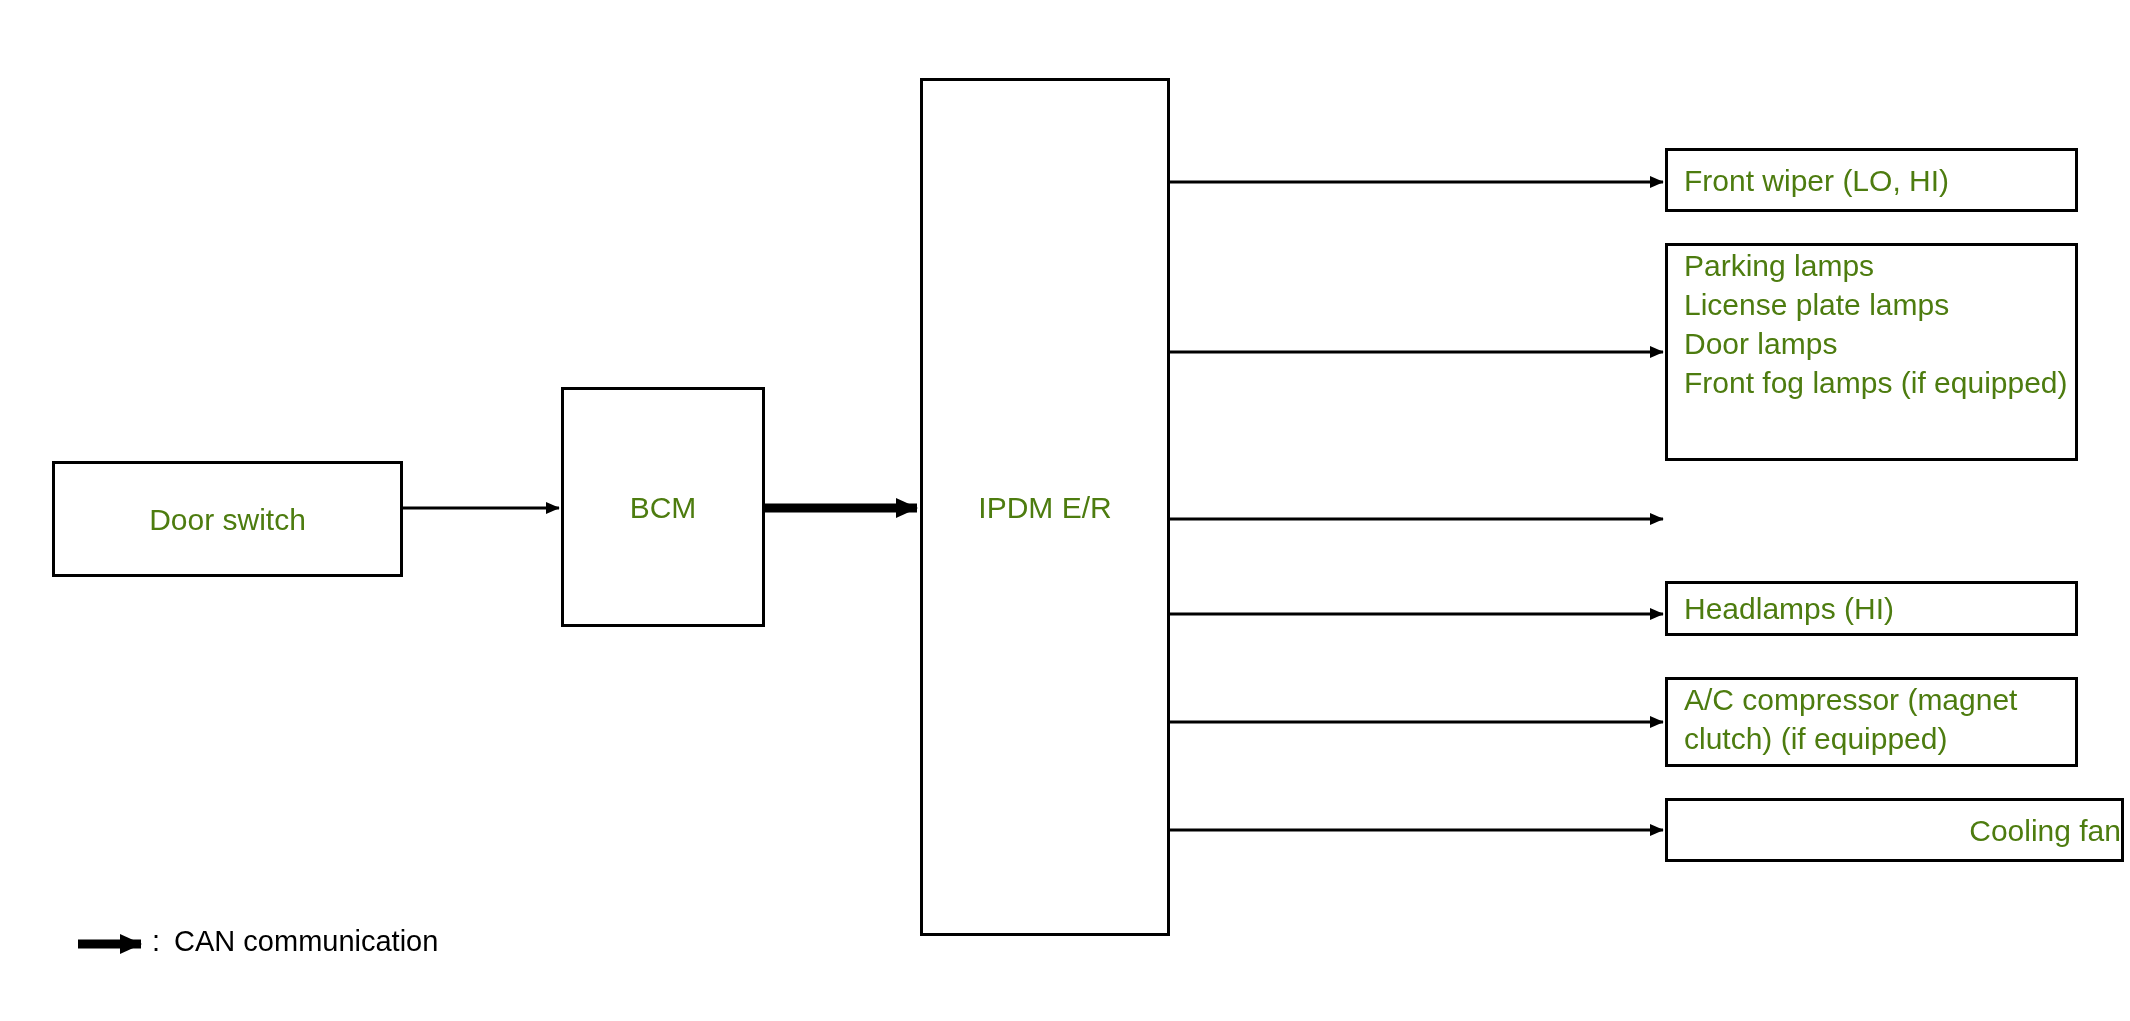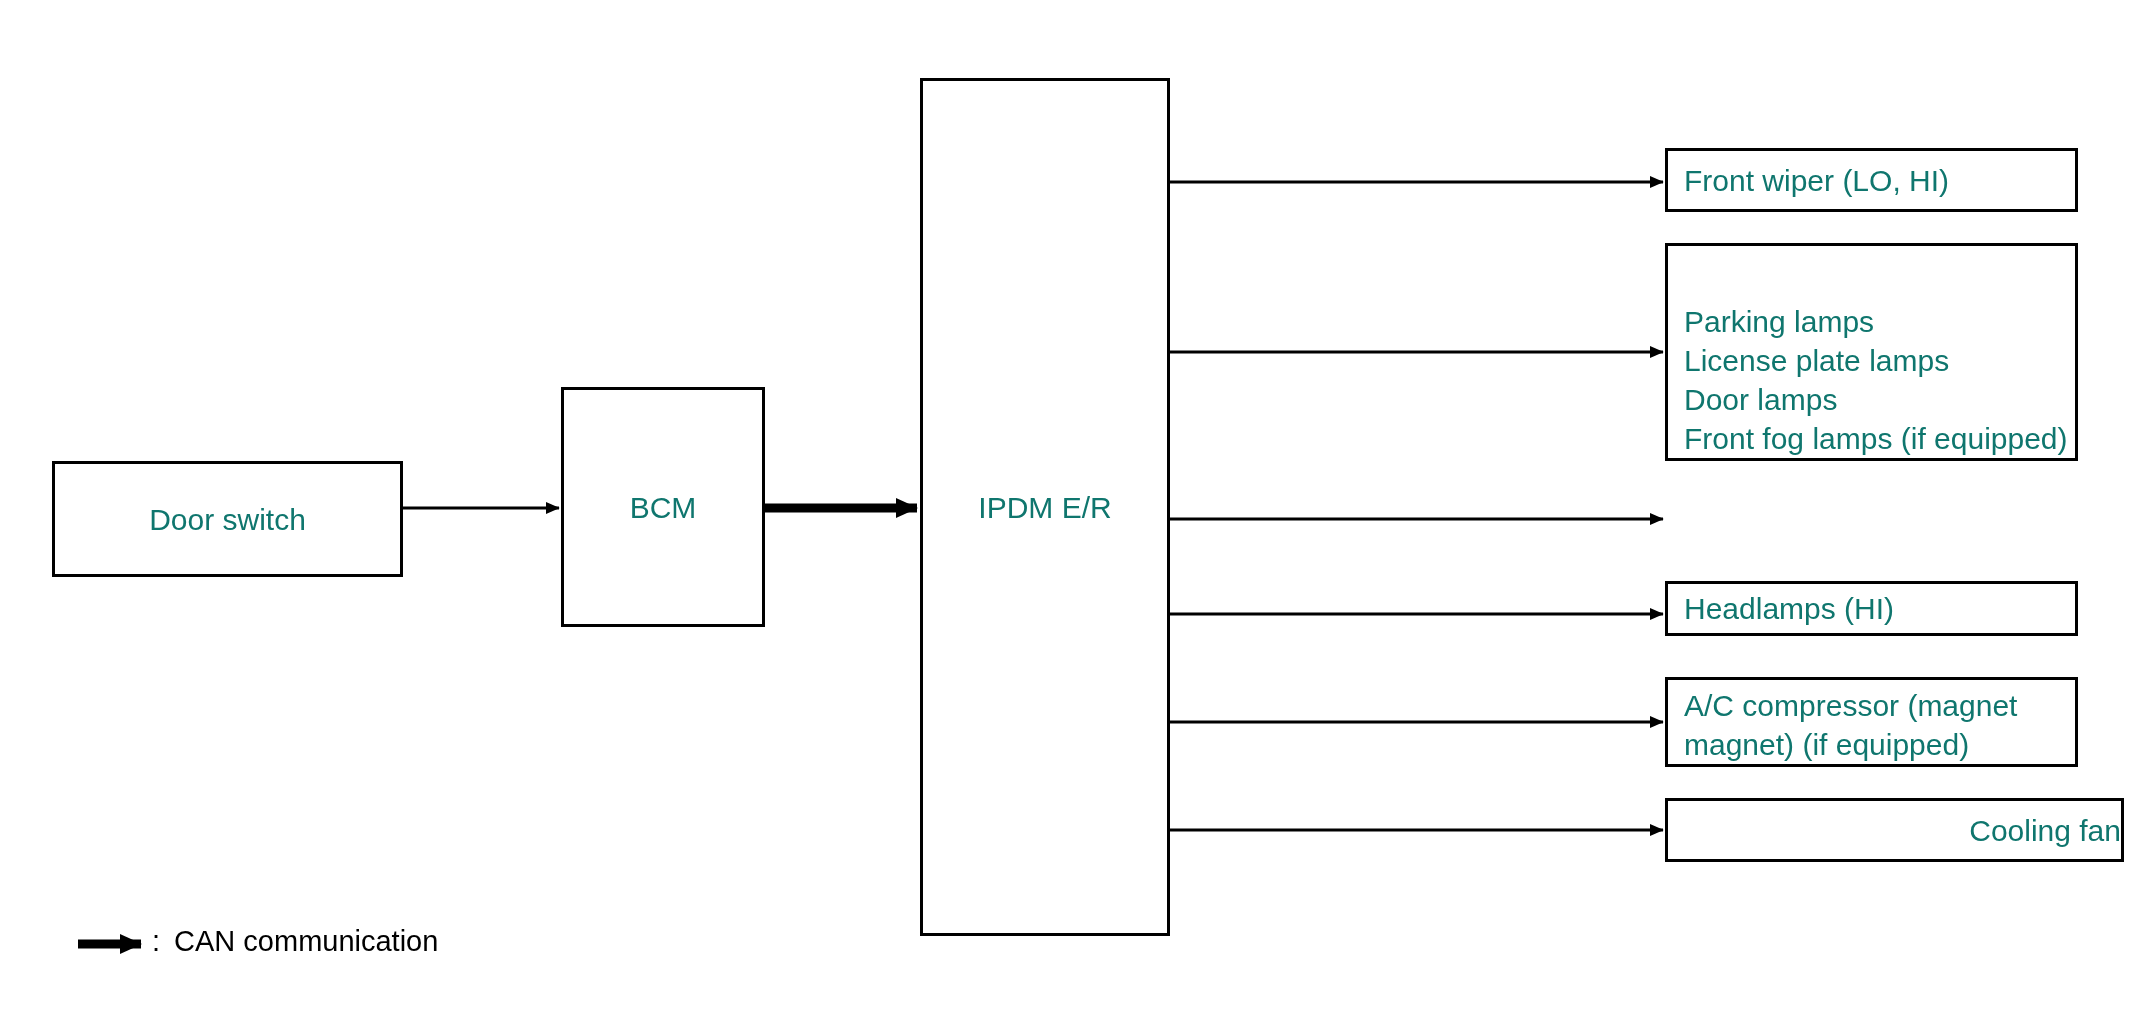--- a/index.html
+++ b/index.html
@@ -20,33 +20,33 @@
   }
   .node {
     position: absolute;
     box-sizing: border-box;
     border: 3px solid #000000;
     background: #ffffff;
     display: flex;
     align-items: center;
     font-size: 30px;
     line-height: 1.30;
-    color: #0f766e;
+    color: #4d7c0f;
   }
   .node.center {
     justify-content: center;
     text-align: center;
   }
   .node.left {
     justify-content: flex-start;
     padding-left: 16px;
     text-align: left;
   }
   .node.multiline {
-    align-items: flex-end;
+    align-items: flex-start;
   }
   .node .lines {
     display: block;
   }
   .node .lines span {
     display: block;
     white-space: nowrap;
   }
   
   #wires {
@@ -131,21 +131,21 @@
 
   <div class="node left" style="left:1665px; top:581px; width:413px; height:55px;">
     <span class="lines">
       <span>Headlamps (HI)</span>
     </span>
   </div>
 
   <div class="node left multiline" style="left:1665px; top:677px; width:413px; height:90px;">
     <span class="lines">
       <span>A/C compressor (magnet</span>
-      <span>magnet) (if equipped)</span>
+      <span>clutch) (if equipped)</span>
     </span>
   </div>
 
   <div class="node left" style="left:1665px; top:798px; width:459px; height:64px;justify-content:flex-end;">
     <span class="lines">
       <span>Cooling fan</span>
     </span>
   </div>
 
   <div class="legend" style="left:152px; top:925px;">

